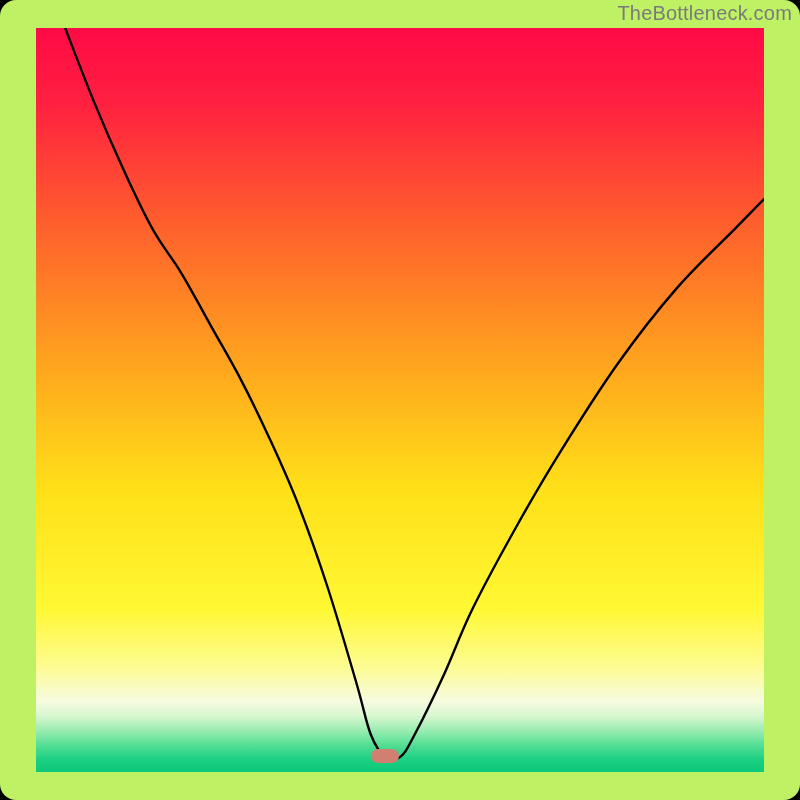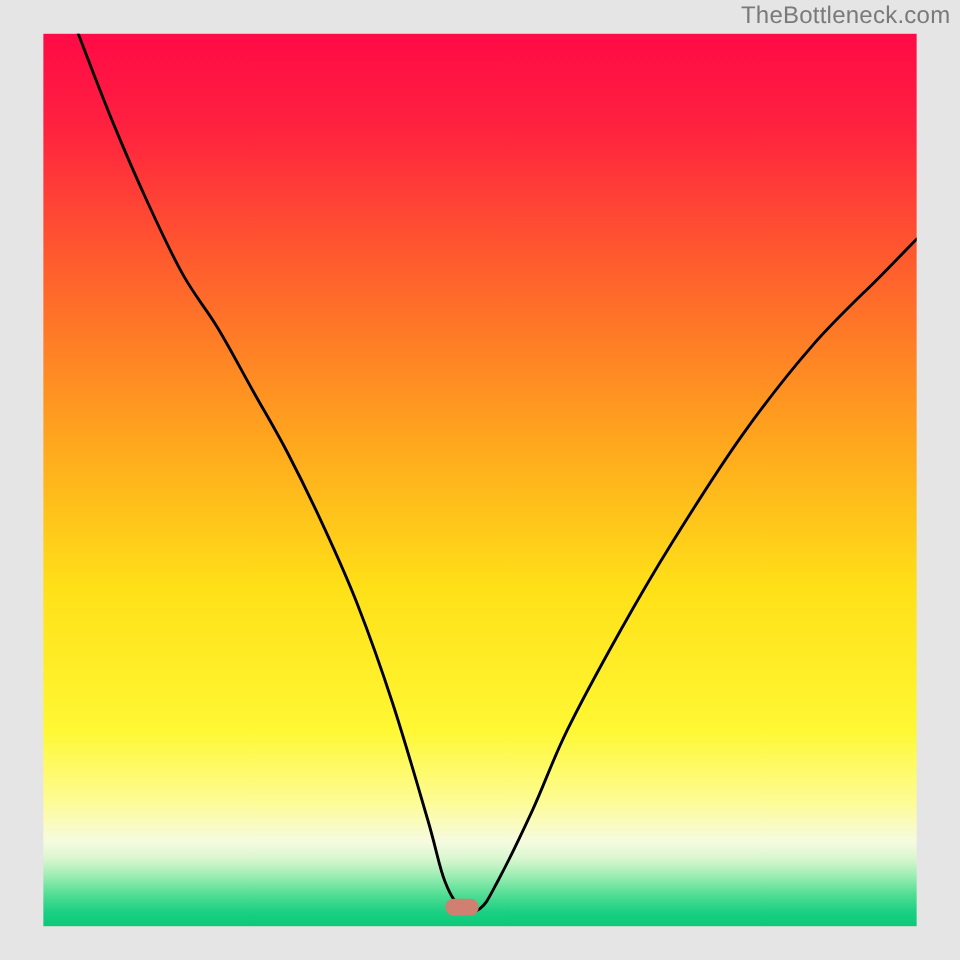--- a/index.html
+++ b/index.html
@@ -8,21 +8,22 @@
     width: 800px;
     height: 800px;
     background: #000;
     overflow: hidden;
     font-family: Arial, Helvetica, sans-serif;
   }
   .frame {
     position: relative;
     width: 800px;
     height: 800px;
-    background: #e5e5e5;
+    background: #bef264;
+    border-radius: 16px;
   }
   .watermark {
     position: absolute;
     top: 2px;
     right: 8px;
     color: #7a7a7a;
     font-size: 20px;
     font-weight: 500;
     letter-spacing: 0.2px;
     z-index: 10;

